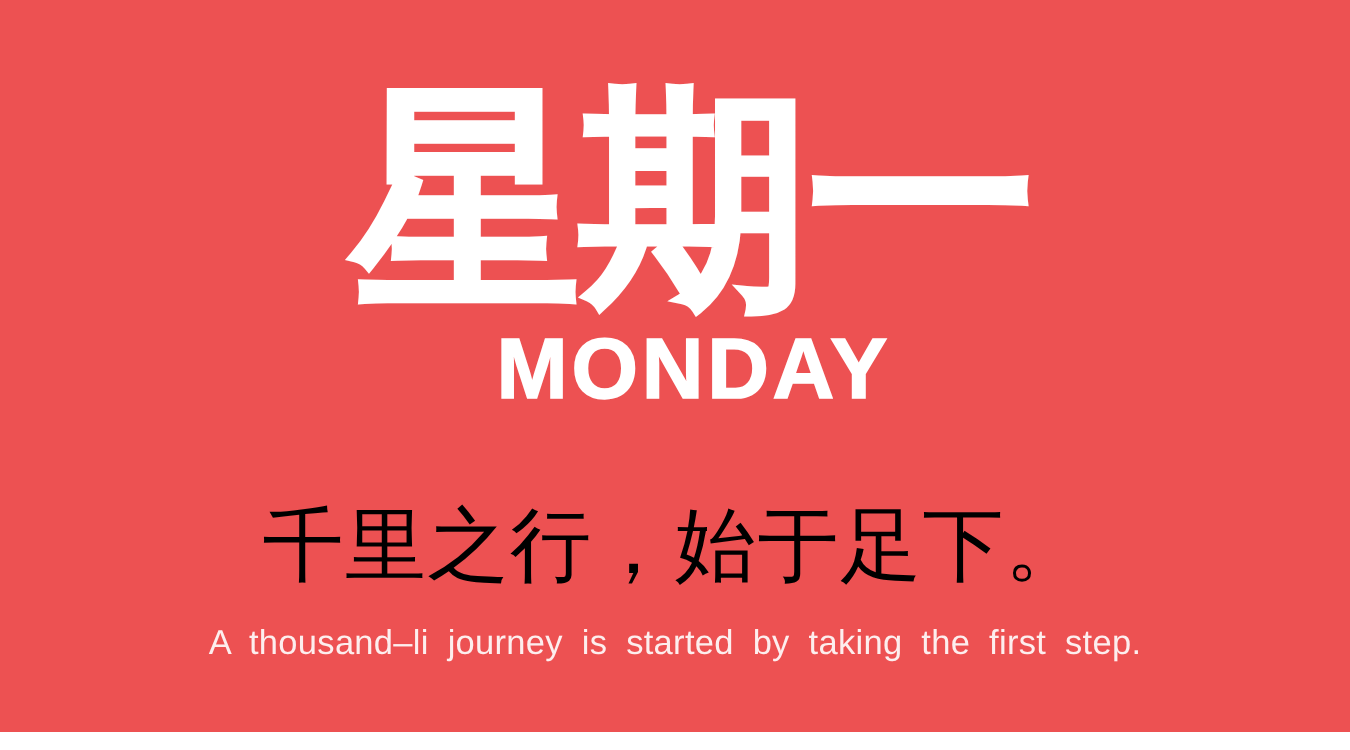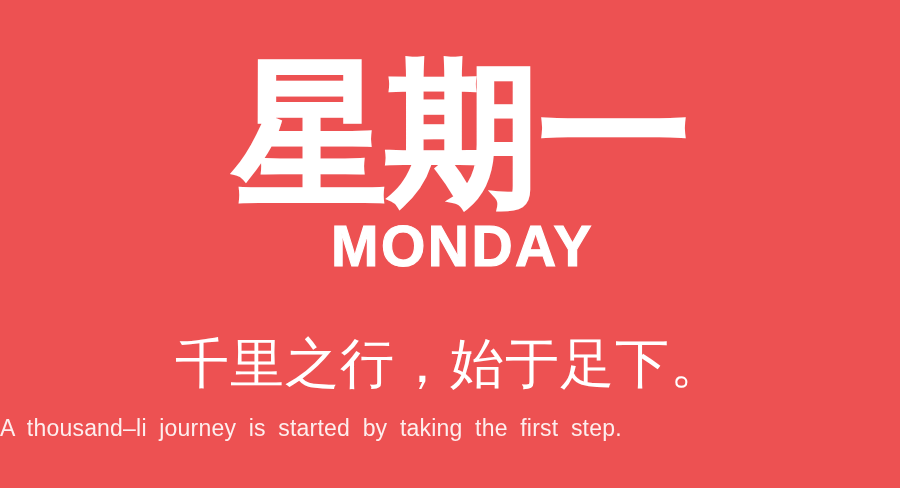--- a/index.html
+++ b/index.html
@@ -66,29 +66,30 @@
     position: absolute;
     left: 0;
     top: 333px;
     width: 900px;
     text-align: center;
     font-family: "DejaVu Sans", "Liberation Sans", sans-serif;
     font-size: 54px;
     font-weight: 400;
     line-height: 62px;
     letter-spacing: 1px;
-    color: #ffffff;
+    color: #000000;
     white-space: nowrap;
   }
 
   .proverb-en {
     position: absolute;
     left: 0;
     top: 414px;
     width: 900px;
+    text-align: center;
     font-family: "Liberation Sans", "DejaVu Sans", sans-serif;
     font-size: 23px;
     font-weight: 400;
     line-height: 28px;
     letter-spacing: 0.2px;
     word-spacing: 6px;
     color: #fdeeee;
     white-space: nowrap;
   }
 </style>

